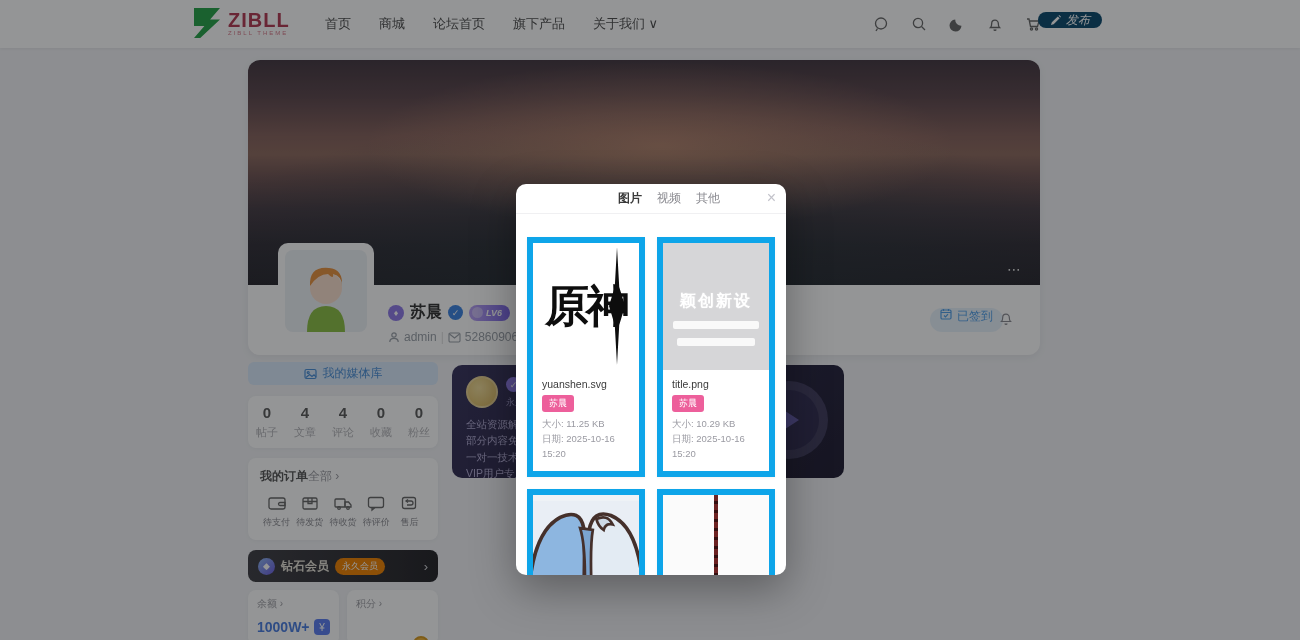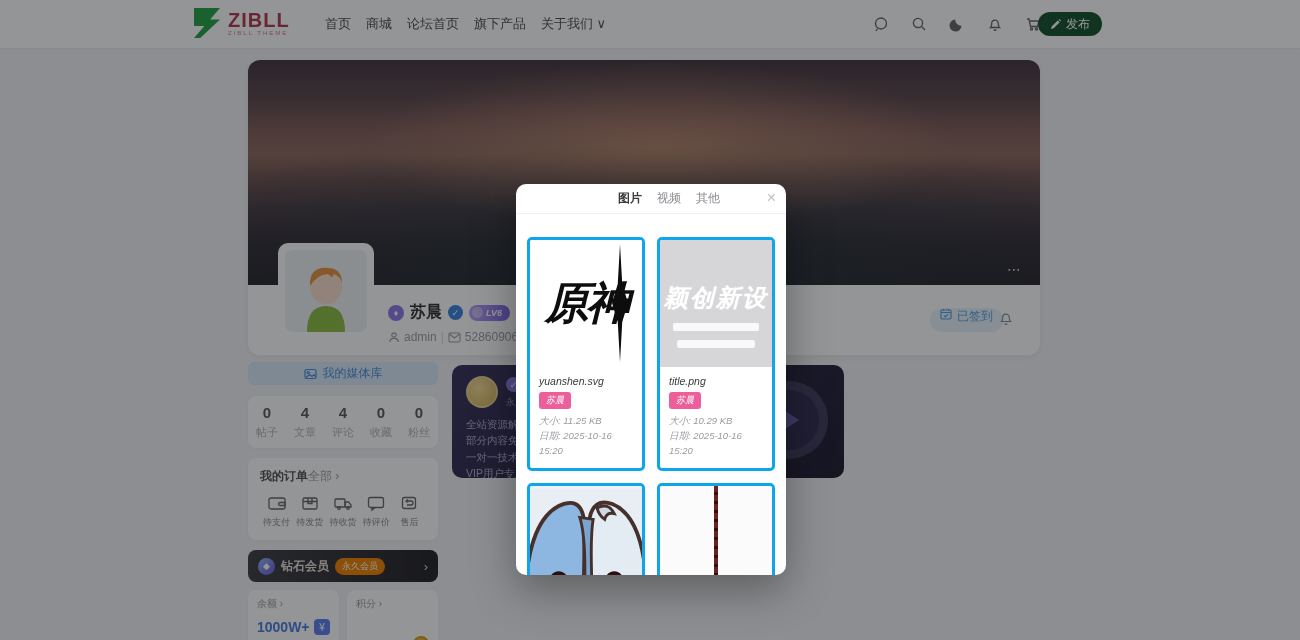--- a/index.html
+++ b/index.html
@@ -7,27 +7,27 @@
   body { font-family:"Liberation Sans","DejaVu Sans",sans-serif; background:#f2f3f6; position:relative; }
 
   
   .hdr { position:absolute; top:0; left:0; width:1300px; height:48px; background:#fff;
          box-shadow:0 1px 3px rgba(0,0,0,.06); z-index:2; }
   .logo { position:absolute; left:194px; top:8px; display:flex; align-items:center; cursor:pointer; }
   .logo-ic { width:26px; height:30px; background:#27a348; clip-path:polygon(0 0,100% 0,62% 38%,100% 38%,24% 100%,0 100%,40% 60%,0 60%); }
   .logo-tx { margin-left:8px; }
   .logo-main { font-size:20px; font-weight:bold; color:#b23a52; letter-spacing:1px; line-height:20px; }
   .logo-sub { font-size:6px; color:#d87a8a; letter-spacing:2px; }
-  .nav { position:absolute; left:325px; top:0; height:48px; display:flex; align-items:center; gap:15px; }
+  .nav { position:absolute; left:325px; top:0; height:48px; display:flex; align-items:center; gap:28px; }
   .nav a { font-size:13px; color:#4d4d4d; text-decoration:none; cursor:pointer; }
   .hicons { position:absolute; right:210px; top:0; height:48px; display:flex; align-items:center; gap:22px; }
   .hicons svg { display:block; cursor:pointer; }
-  .pub-btn { position:absolute; right:198px; top:12px; height:24px; padding:0 12px; border:none;
-             border-radius:13px; background:#14532d; color:#fff; font-size:12px; display:flex;
-             align-items:center; gap:5px; cursor:pointer; }
+  .pub-btn { position:absolute; right:198px; top:12px; height:16px; padding:0 12px; border:none;
+             border-radius:13px; background:#0c4a6e; color:#fff; font-size:12px; display:flex;
+             align-items:center; gap:5px; cursor:pointer;font-style:italic; }
   .hicons { right:258px; }
 
   
   .cover-card { position:absolute; left:248px; top:60px; width:792px; height:295px; border-radius:12px;
                 background:#fff; box-shadow:0 2px 8px rgba(0,0,0,.06); z-index:1; }
   .cover { width:792px; height:225px; border-radius:12px 12px 0 0;
     background:
       radial-gradient(ellipse 420px 120px at 52% 38%, rgba(236,170,130,.45), rgba(0,0,0,0) 70%),
       radial-gradient(ellipse 700px 260px at 50% 110%, rgba(38,52,58,.8), rgba(0,0,0,0) 75%),
       linear-gradient(180deg,#443740 0%,#5c464c 16%,#86625c 34%,#8e6a5f 42%,#6f5352 52%,#4a3d45 66%,#332d36 82%,#29242b 100%);
@@ -114,35 +114,35 @@
   .m-tab { font-size:12px; color:#8a8a90; cursor:pointer; }
   .m-tab.active { color:#3a3a3a; font-weight:600;padding-left:36px; }
   .m-close { position:absolute; right:10px; top:4px; color:#c2c2ca; font-size:16px; cursor:pointer; line-height:20px; }
   .m-body { padding:11px; }
   .m-search { position:relative; }
   .m-search input { width:100%; height:25px; background:#f5f6f8; border:none; border-radius:6px;
                     padding:0 26px 0 10px; font-size:11px; color:#666; font-family:inherit; outline:none; }
   .m-search input::placeholder { color:#b8b8c0; }
   .m-search svg { position:absolute; right:9px; top:6px; }
   .m-grid { margin-top:12px; display:grid; grid-template-columns:1fr 1fr; gap:12px; }
-  .fcard { border:3px solid #0ea5e9; border-radius:5px; background:#fff; overflow:hidden; cursor:pointer;
-           box-shadow:0 1px 3px rgba(0,0,0,.05);font-style:italic; }
+  .fcard { border:6px solid #0ea5e9; border-radius:0; background:#fff; overflow:hidden; cursor:pointer;
+           box-shadow:0 1px 3px rgba(0,0,0,.05); }
   .fimg { height:127px; display:flex; align-items:center; justify-content:center; overflow:hidden; }
   .fmeta { padding:8px 9px 9px; }
   .fname { font-size:10.5px; color:#3a3a3a; }
   .fowner { display:inline-block; background:#ed5f9b; color:#fff; font-size:9px; padding:2px 7px;
             border-radius:3px; margin:5px 0 4px; }
   .finfo { font-size:9.5px; color:#9a9aa2; line-height:1.6; }
   
   .pv-genshin { background:#fff; position:relative; }
   .pv-genshin .gs-tx { font-size:44px; font-weight:900; color:#0d0d0d; letter-spacing:-3px; font-family:"DejaVu Sans",sans-serif; }
   .gs-spike { position:absolute; right:14px; top:4px; width:16px; height:118px; background:#0d0d0d;
               clip-path:polygon(50% 0,64% 34%,100% 50%,64% 66%,50% 100%,36% 66%,0 50%,36% 34%); }
   .pv-title { background:#d6d6d8; flex-direction:column; gap:9px; }
-  .pv-title .tt1 { color:#fff; font-weight:bold; font-size:24px; letter-spacing:2px; text-shadow:0 0 2px rgba(255,255,255,.4);margin-top:23px; }
+  .pv-title .tt1 { color:#fff; font-weight:bold; font-size:16px; letter-spacing:2px; text-shadow:0 0 2px rgba(255,255,255,.4);margin-top:23px; }
   .tt-bar { height:8px; border-radius:2px; background:rgba(255,255,255,.85); }
   .pv-anime { background:#eef2f6; padding:0; }
   .pv-anime svg { width:100%; height:100%; display:block; }
   .pv-line { background:#fbfbfb; position:relative; }
   .pv-line .rope { position:absolute; left:50%; top:0; width:4px; height:100%; margin-left:-2px;
                    background:repeating-linear-gradient(180deg,#6d2222 0 6px,#340f10 6px 9px); }
 </style>
 </head>
 <body>
 

